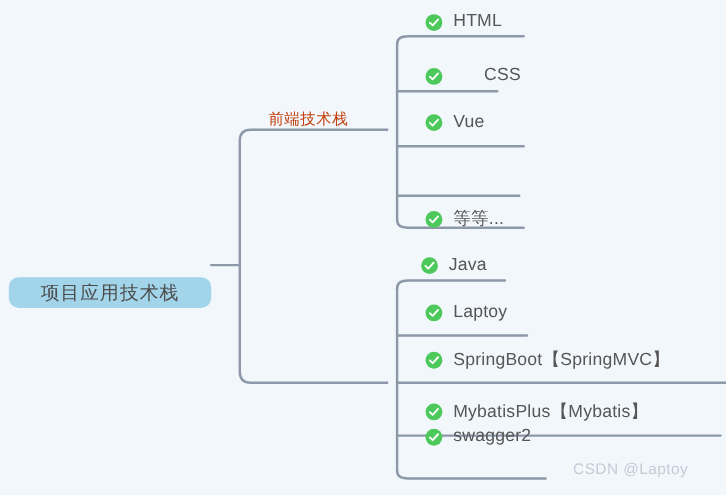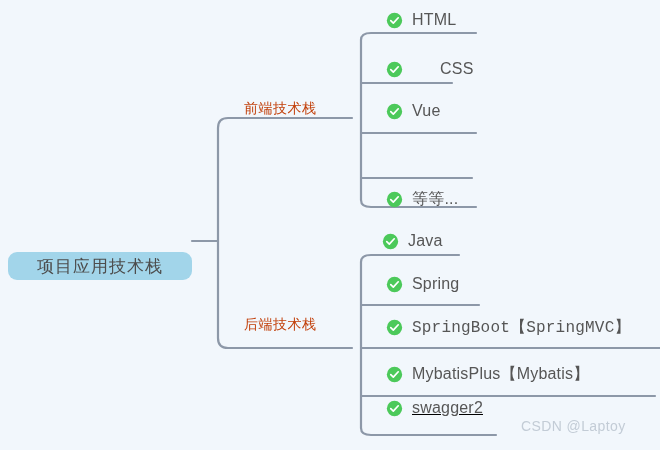--- a/index.html
+++ b/index.html
@@ -108,21 +108,20 @@
       <path d="M361,396 L655,396"></path>
       <path d="M361,428 Q361,435 371,435 L496,435"></path>
     </g>
   </svg>
 
   <div class="root-node">
     <span class="root-label">项目应用技术栈</span>
   </div>
 
   <div class="branch-label" style="left:244px; top:100px;">前端技术栈</div>
-  <div class="branch-label" style="left:244px; top:316px;">后端技术栈</div>
 
   <div class="leaf" style="left:386px; top:7px;text-align:center;">
     <svg class="leaf-icon" viewBox="0 0 20 20">
       <circle cx="10" cy="10" r="9" fill="#4cc95a"></circle>
       <path d="M5.6,10.2 L8.6,13.1 L14.4,6.8" fill="none" stroke="#ffffff" stroke-width="2" stroke-linecap="round" stroke-linejoin="round"></path>
     </svg>
     <span class="leaf-label">HTML</span>
   </div>
 
   <div class="leaf" style="left:386px; top:56px;gap:28px;">
@@ -156,40 +155,40 @@
       <path d="M5.6,10.2 L8.6,13.1 L14.4,6.8" fill="none" stroke="#ffffff" stroke-width="2" stroke-linecap="round" stroke-linejoin="round"></path>
     </svg>
     <span class="leaf-label">Java</span>
   </div>
 
   <div class="leaf" style="left:386px; top:271px;">
     <svg class="leaf-icon" viewBox="0 0 20 20">
       <circle cx="10" cy="10" r="9" fill="#4cc95a"></circle>
       <path d="M5.6,10.2 L8.6,13.1 L14.4,6.8" fill="none" stroke="#ffffff" stroke-width="2" stroke-linecap="round" stroke-linejoin="round"></path>
     </svg>
-    <span class="leaf-label">Spring</span>
+    <span class="leaf-label">Laptoy</span>
   </div>
 
-  <div class="leaf" style="left:386px; top:314px;font-family:Liberation Mono, monospace;">
+  <div class="leaf" style="left:386px; top:314px;">
     <svg class="leaf-icon" viewBox="0 0 20 20">
       <circle cx="10" cy="10" r="9" fill="#4cc95a"></circle>
       <path d="M5.6,10.2 L8.6,13.1 L14.4,6.8" fill="none" stroke="#ffffff" stroke-width="2" stroke-linecap="round" stroke-linejoin="round"></path>
     </svg>
     <span class="leaf-label">SpringBoot【SpringMVC】</span>
   </div>
 
   <div class="leaf" style="left:386px; top:361px;justify-content:flex-end;">
     <svg class="leaf-icon" viewBox="0 0 20 20">
       <circle cx="10" cy="10" r="9" fill="#4cc95a"></circle>
       <path d="M5.6,10.2 L8.6,13.1 L14.4,6.8" fill="none" stroke="#ffffff" stroke-width="2" stroke-linecap="round" stroke-linejoin="round"></path>
     </svg>
     <span class="leaf-label">MybatisPlus【Mybatis】</span>
   </div>
 
-  <div class="leaf" style="left:386px; top:395px;text-decoration:underline;">
+  <div class="leaf" style="left:386px; top:384px;">
     <svg class="leaf-icon" viewBox="0 0 20 20">
       <circle cx="10" cy="10" r="9" fill="#4cc95a"></circle>
       <path d="M5.6,10.2 L8.6,13.1 L14.4,6.8" fill="none" stroke="#ffffff" stroke-width="2" stroke-linecap="round" stroke-linejoin="round"></path>
     </svg>
     <span class="leaf-label">swagger2</span>
   </div>
 
   <div class="watermark">CSDN @Laptoy</div>
 
 </div>

